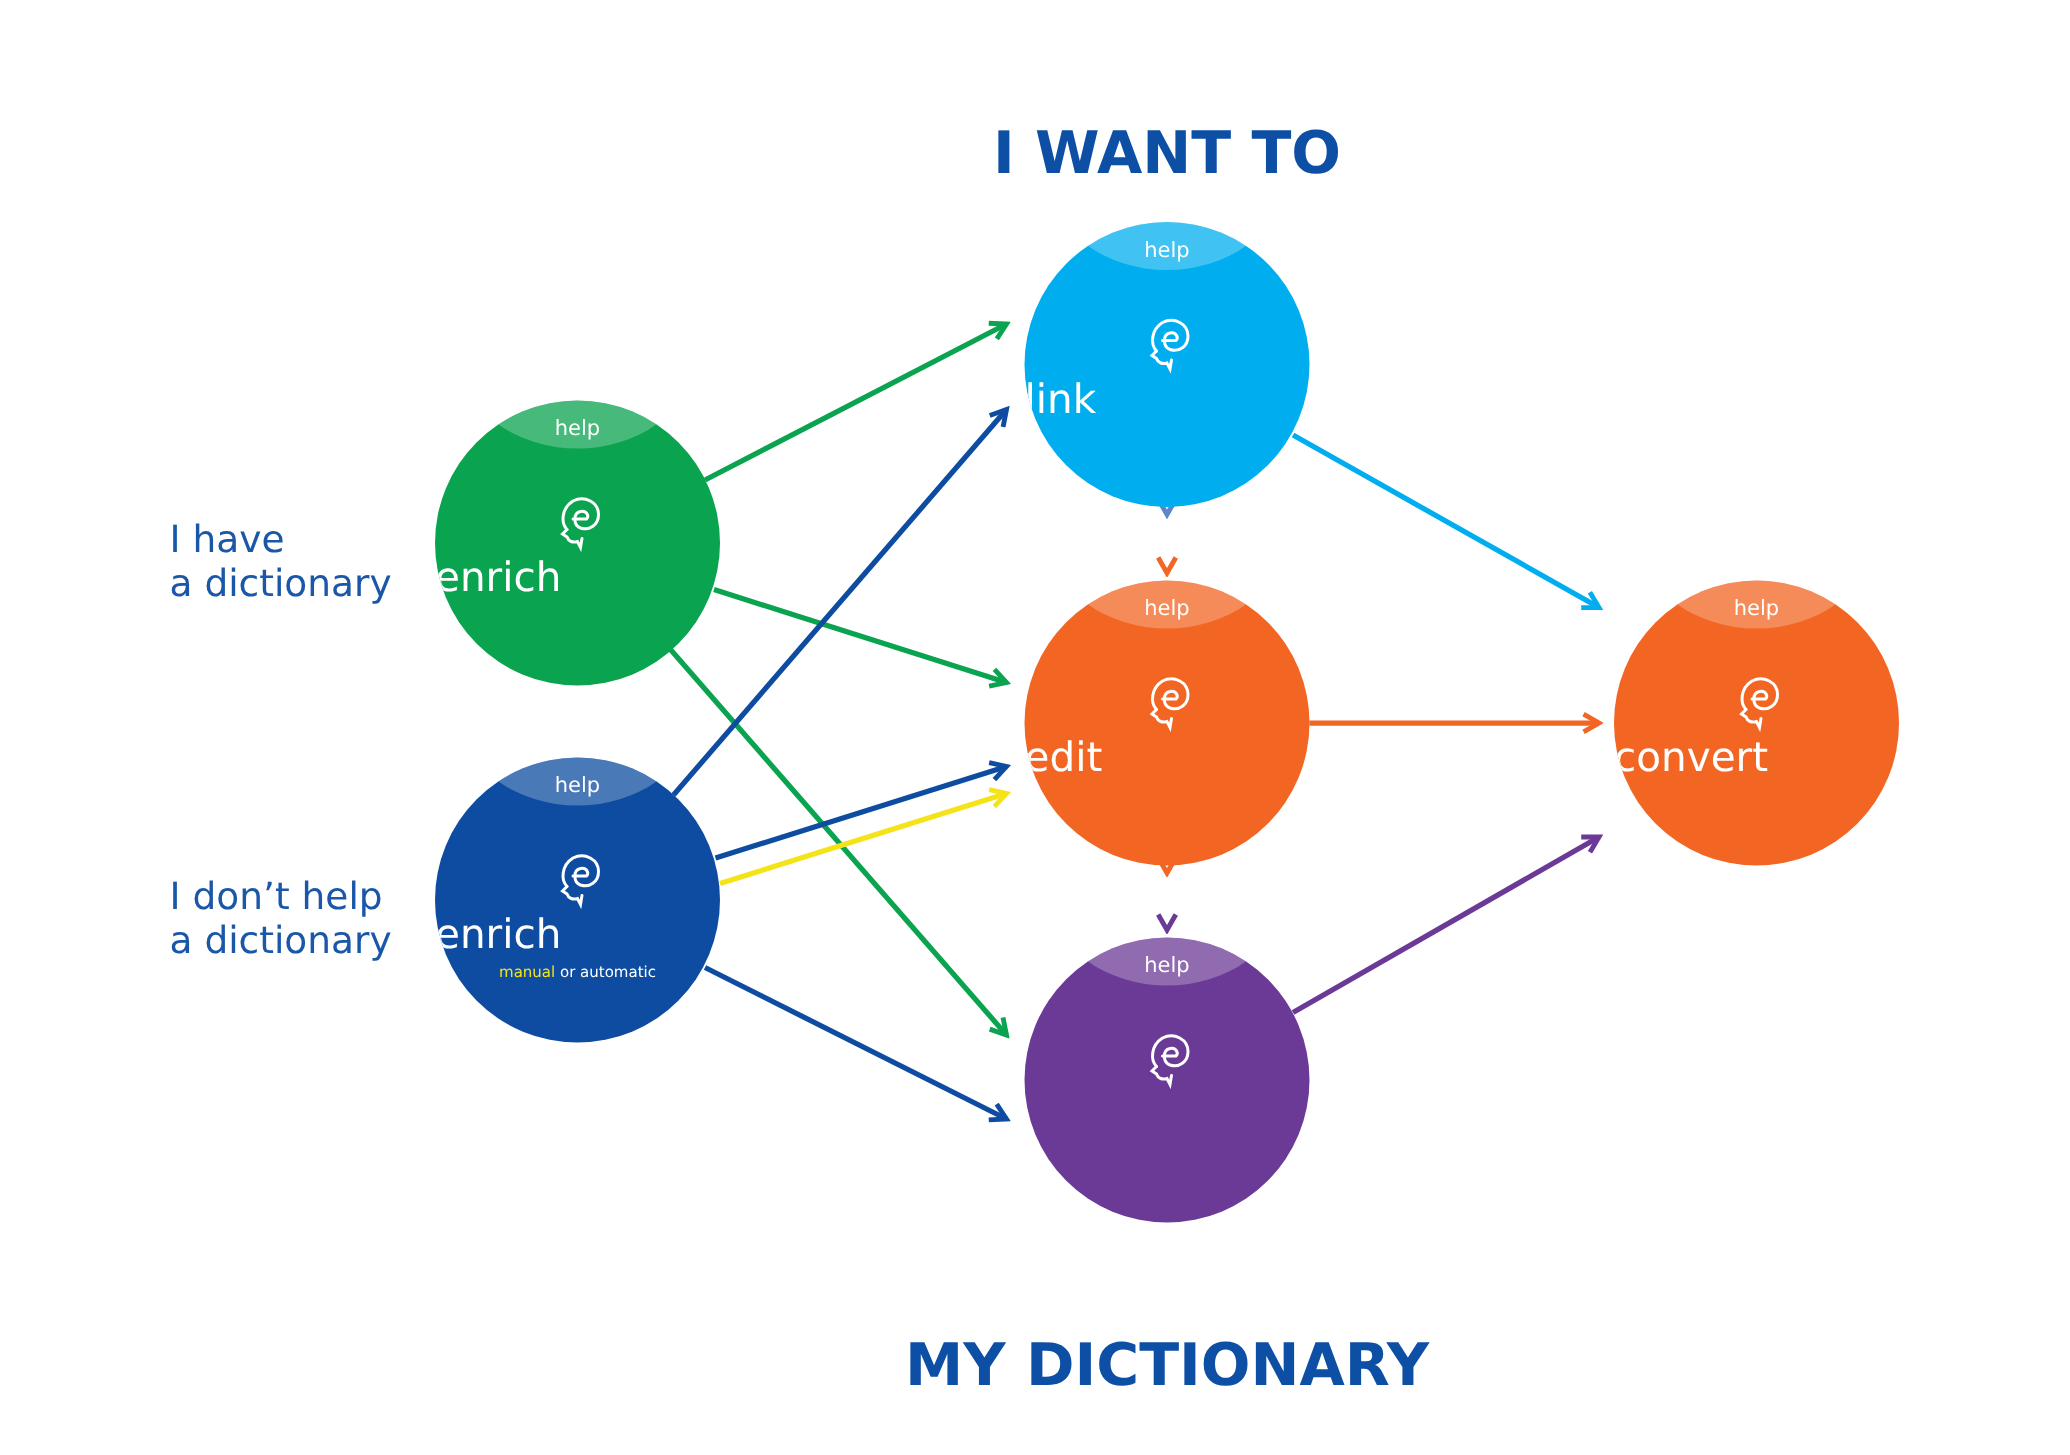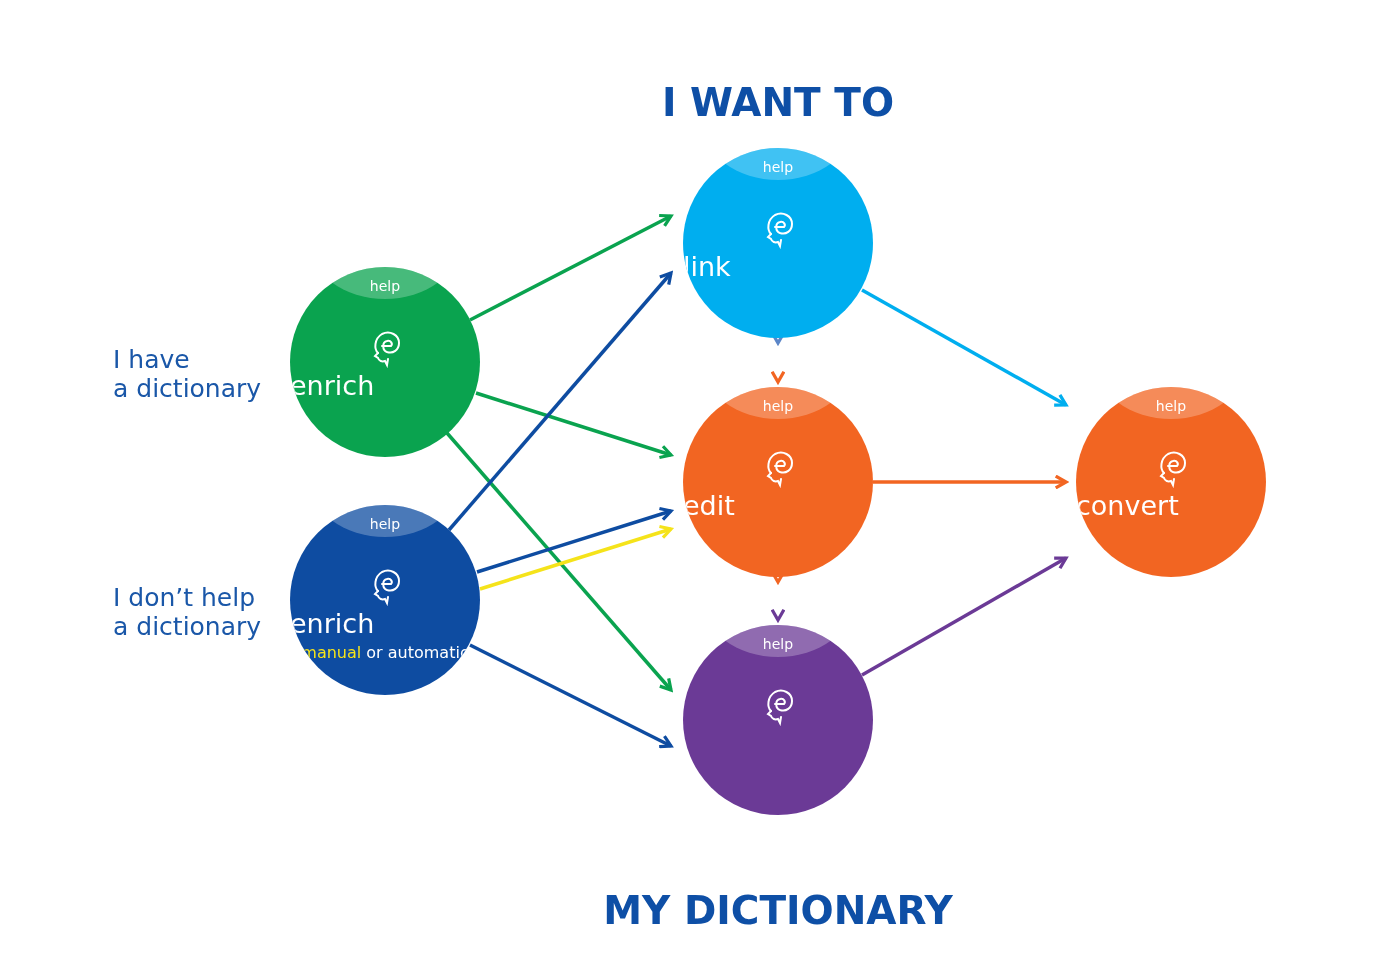--- a/index.html
+++ b/index.html
@@ -5,21 +5,21 @@
     html, body { margin: 0; padding: 0; background: #ffffff; }
     body { width: 1380px; height: 970px; position: relative; overflow: hidden; font-family: "DejaVu Sans", sans-serif; }
     #canvas { position: absolute; left: 0; top: 0; width: 1380px; height: 970px; }
     .heading { position: absolute; font-family: "DejaVu Sans", sans-serif; font-weight: bold; color: #0e4fa6; font-size: 39px; letter-spacing: 0px; text-align: center; }
     .side-label { position: absolute; color: #1a57a8; font-size: 25px; line-height: 29px; font-family: "DejaVu Sans", sans-serif; }
     .node { position: absolute; border-radius: 50%; overflow: hidden; cursor: pointer; }
     .node .help-cap { position: absolute; left: 50%; transform: translateX(-50%); top: -80px; width: 150px; height: 112px; border-radius: 50%; background: rgba(255,255,255,0.25); }
     .node .help-text { position: absolute; left: 0; right: 0; top: 15px; text-align: center; color: #ffffff; font-size: 14px; font-family: "DejaVu Sans", sans-serif; }
     .node .logo { position: absolute; left: 50%; transform: translateX(-50%); top: 62px; width: 34px; height: 40px; }
     .node .label { position: absolute; left: 0; right: 0; top: 103px; text-align: left; color: #ffffff; font-size: 27px; font-family: "DejaVu Sans", sans-serif; }
-    .node .sublabel { position: absolute; left: 0; right: 0; top: 138px; text-align: center; color: #ffffff; font-size: 16px; font-family: "DejaVu Sans", sans-serif; }
+    .node .sublabel { position: absolute; left: 0; right: 0; top: 138px; text-align: center; color: #ffffff; font-size: 10px; font-family: "DejaVu Sans", sans-serif; }
     .node .sublabel .hl { color: #f5e31a; }
   </style>
 </head>
 <body>
 
 <svg id="canvas" width="1380" height="970" viewBox="0 0 1380 970" xmlns="http://www.w3.org/2000/svg">
   <defs>
     <marker id="ah-green" viewBox="0 0 10 10" refX="8" refY="5" markerWidth="4.2" markerHeight="4.2" orient="auto">
         <path d="M1,1 L8,5 L1,9" fill="none" stroke="#0aa34f" stroke-width="2.2"></path>
       </marker>

